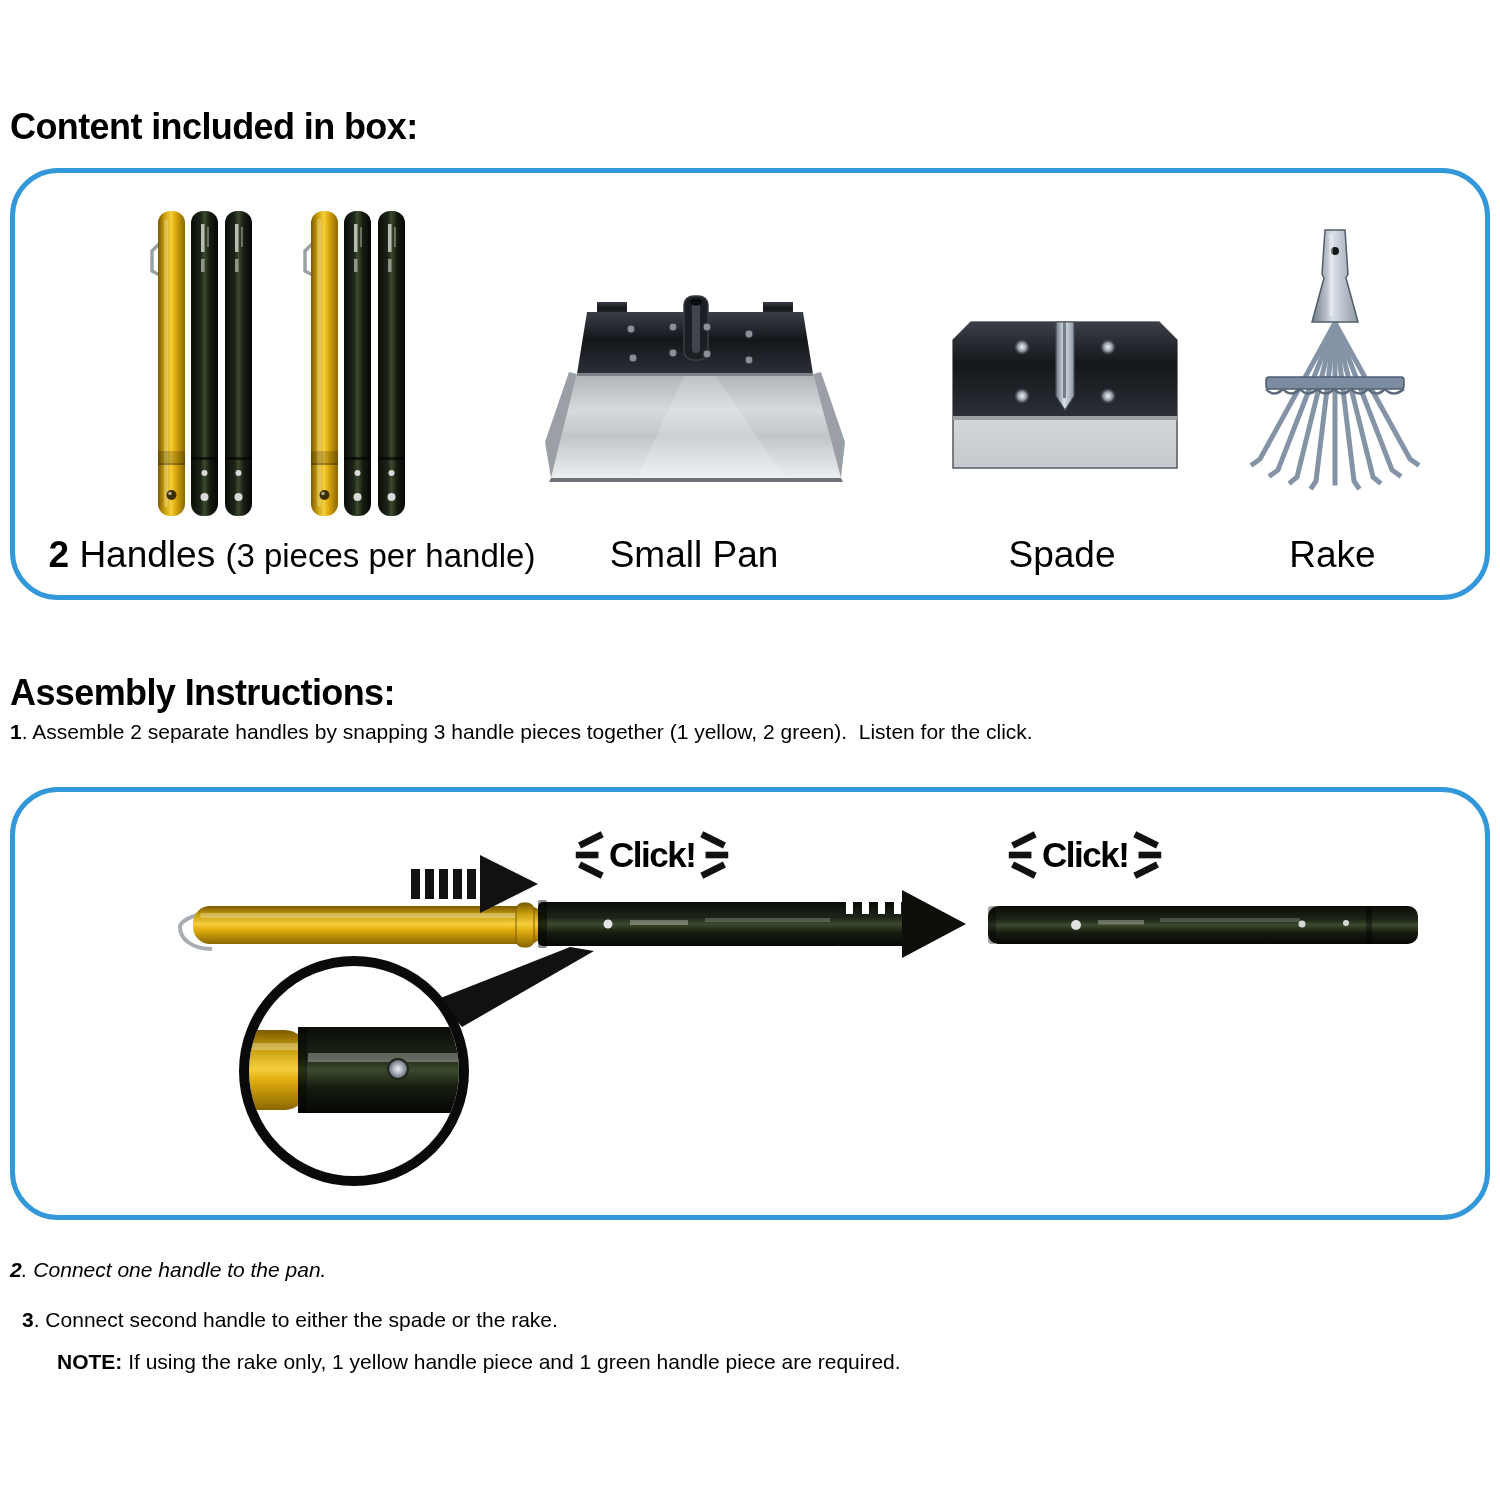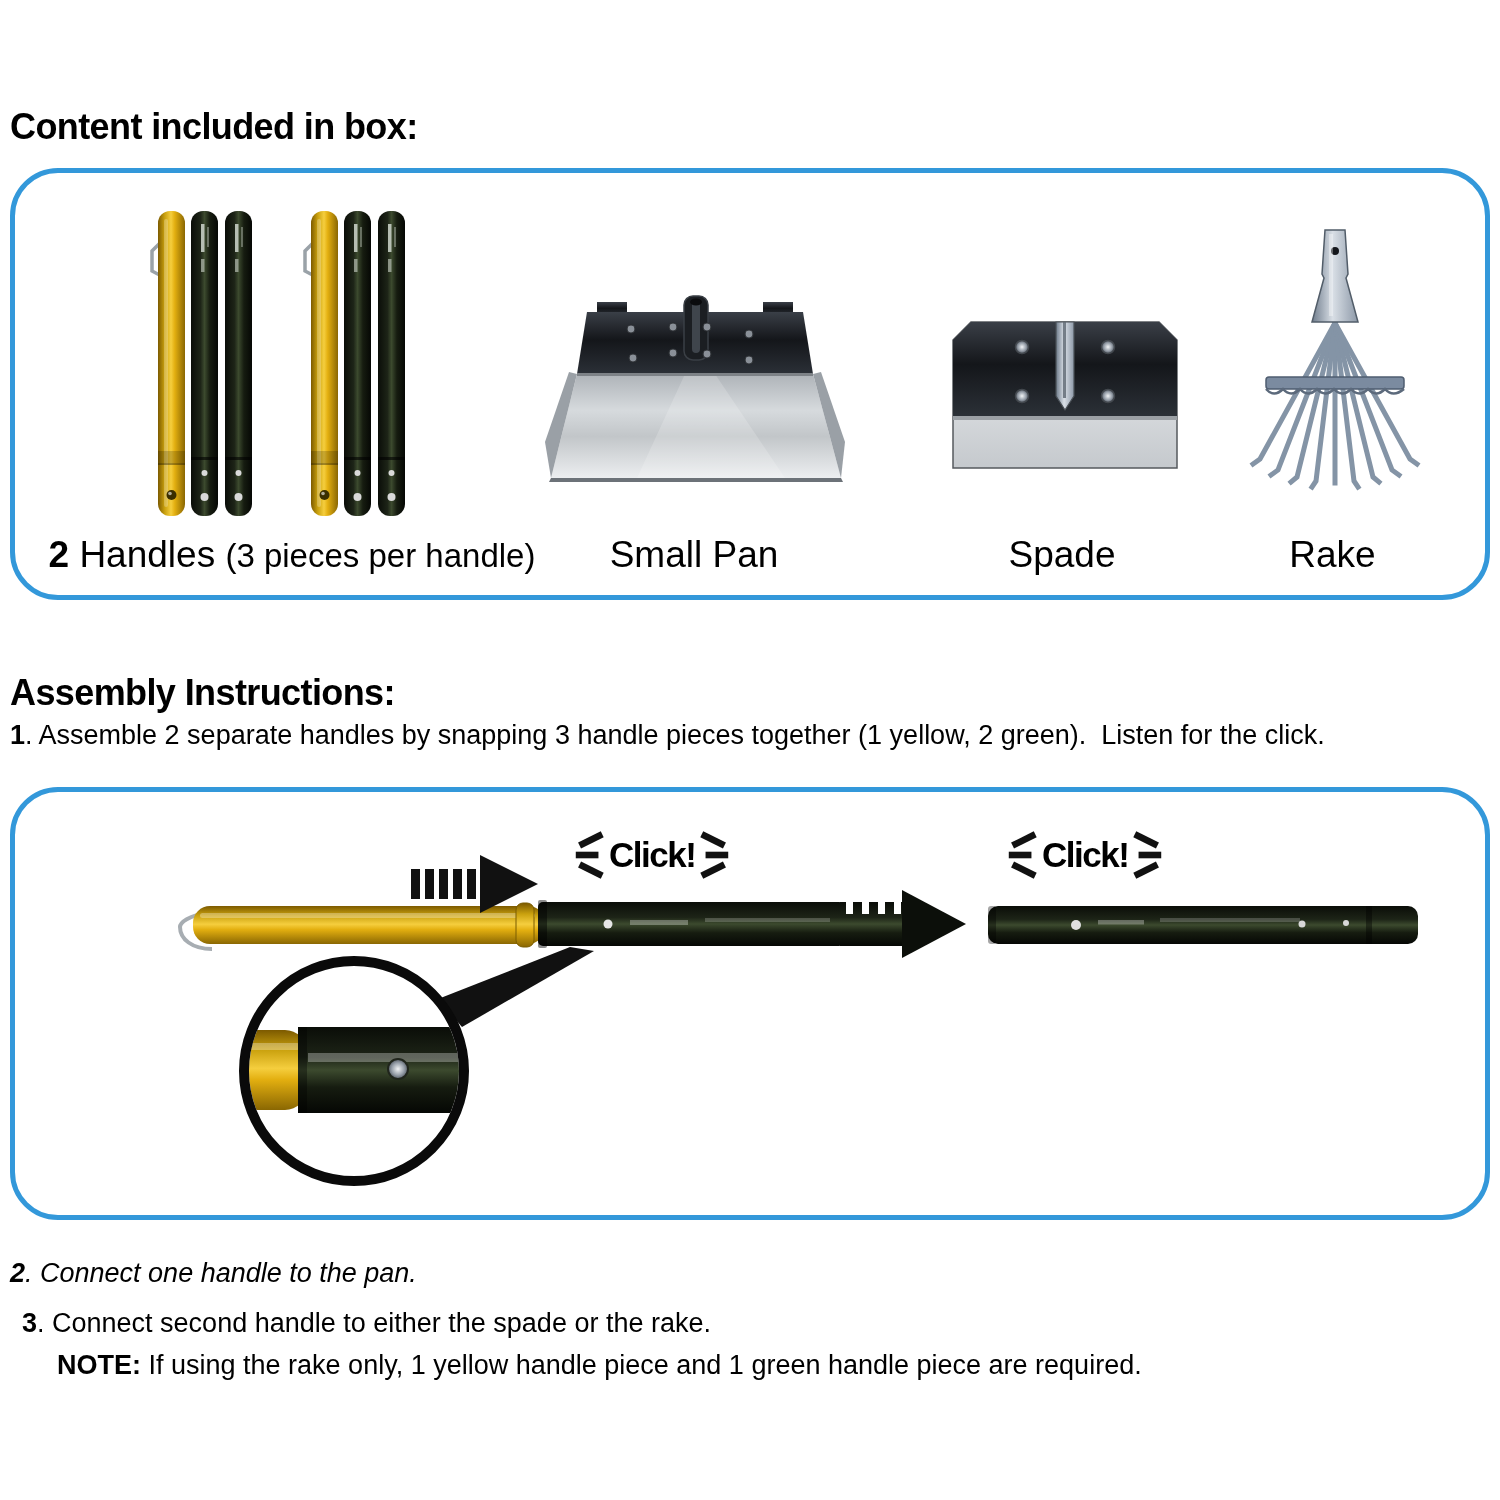--- a/index.html
+++ b/index.html
@@ -4,21 +4,21 @@
 <style>
   html,body{margin:0;padding:0;background:#ffffff;}
   #canvas{position:relative;width:1500px;height:1500px;background:#ffffff;overflow:hidden;
           font-family:"Liberation Sans","DejaVu Sans",sans-serif;color:#000;padding-left:16px;}
   .abs{position:absolute;}
   .h1{font-weight:bold;font-size:36px;letter-spacing:-0.6px;white-space:pre;}
   .bigbox{border:5px solid #3398da;border-radius:48px;background:#ffffff;}
   .itemlabel{font-size:37px;text-align:center;white-space:pre;}
   .itemlabel .cnt{font-weight:bold;}
   .itemlabel .paren{font-size:33px;}
-  .step{font-size:27px;white-space:pre;}
+  .step{font-size:21px;white-space:pre;}
   .step .num{font-weight:bold;}
   .step .bold{font-weight:bold;}
   .click{display:flex;align-items:center;gap:3px;font-weight:bold;font-size:35px;letter-spacing:-1.5px;}
   svg{display:block;overflow:visible;}
 </style>
 </head>
 <body>
 
 <div id="canvas">
 

